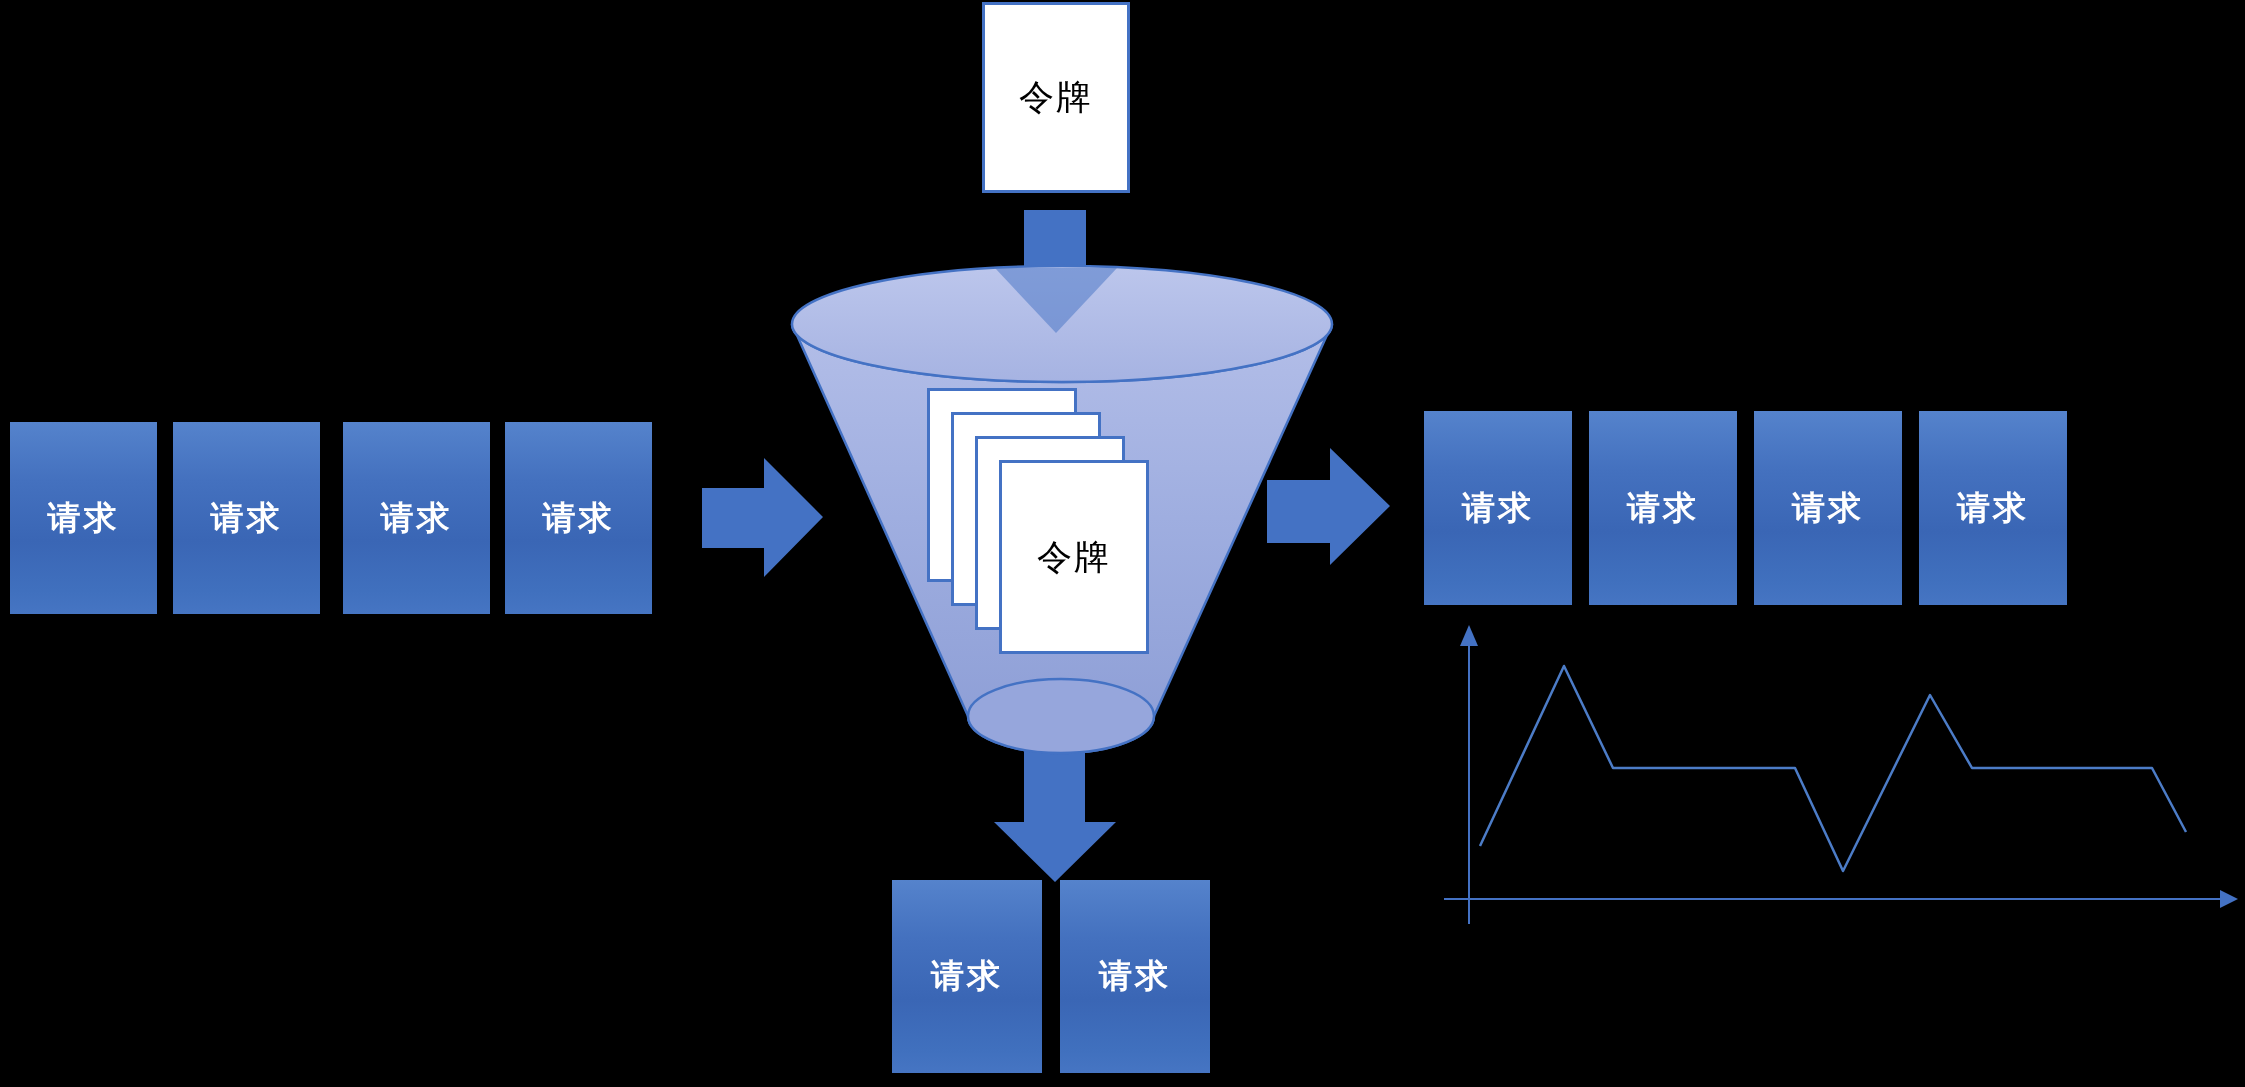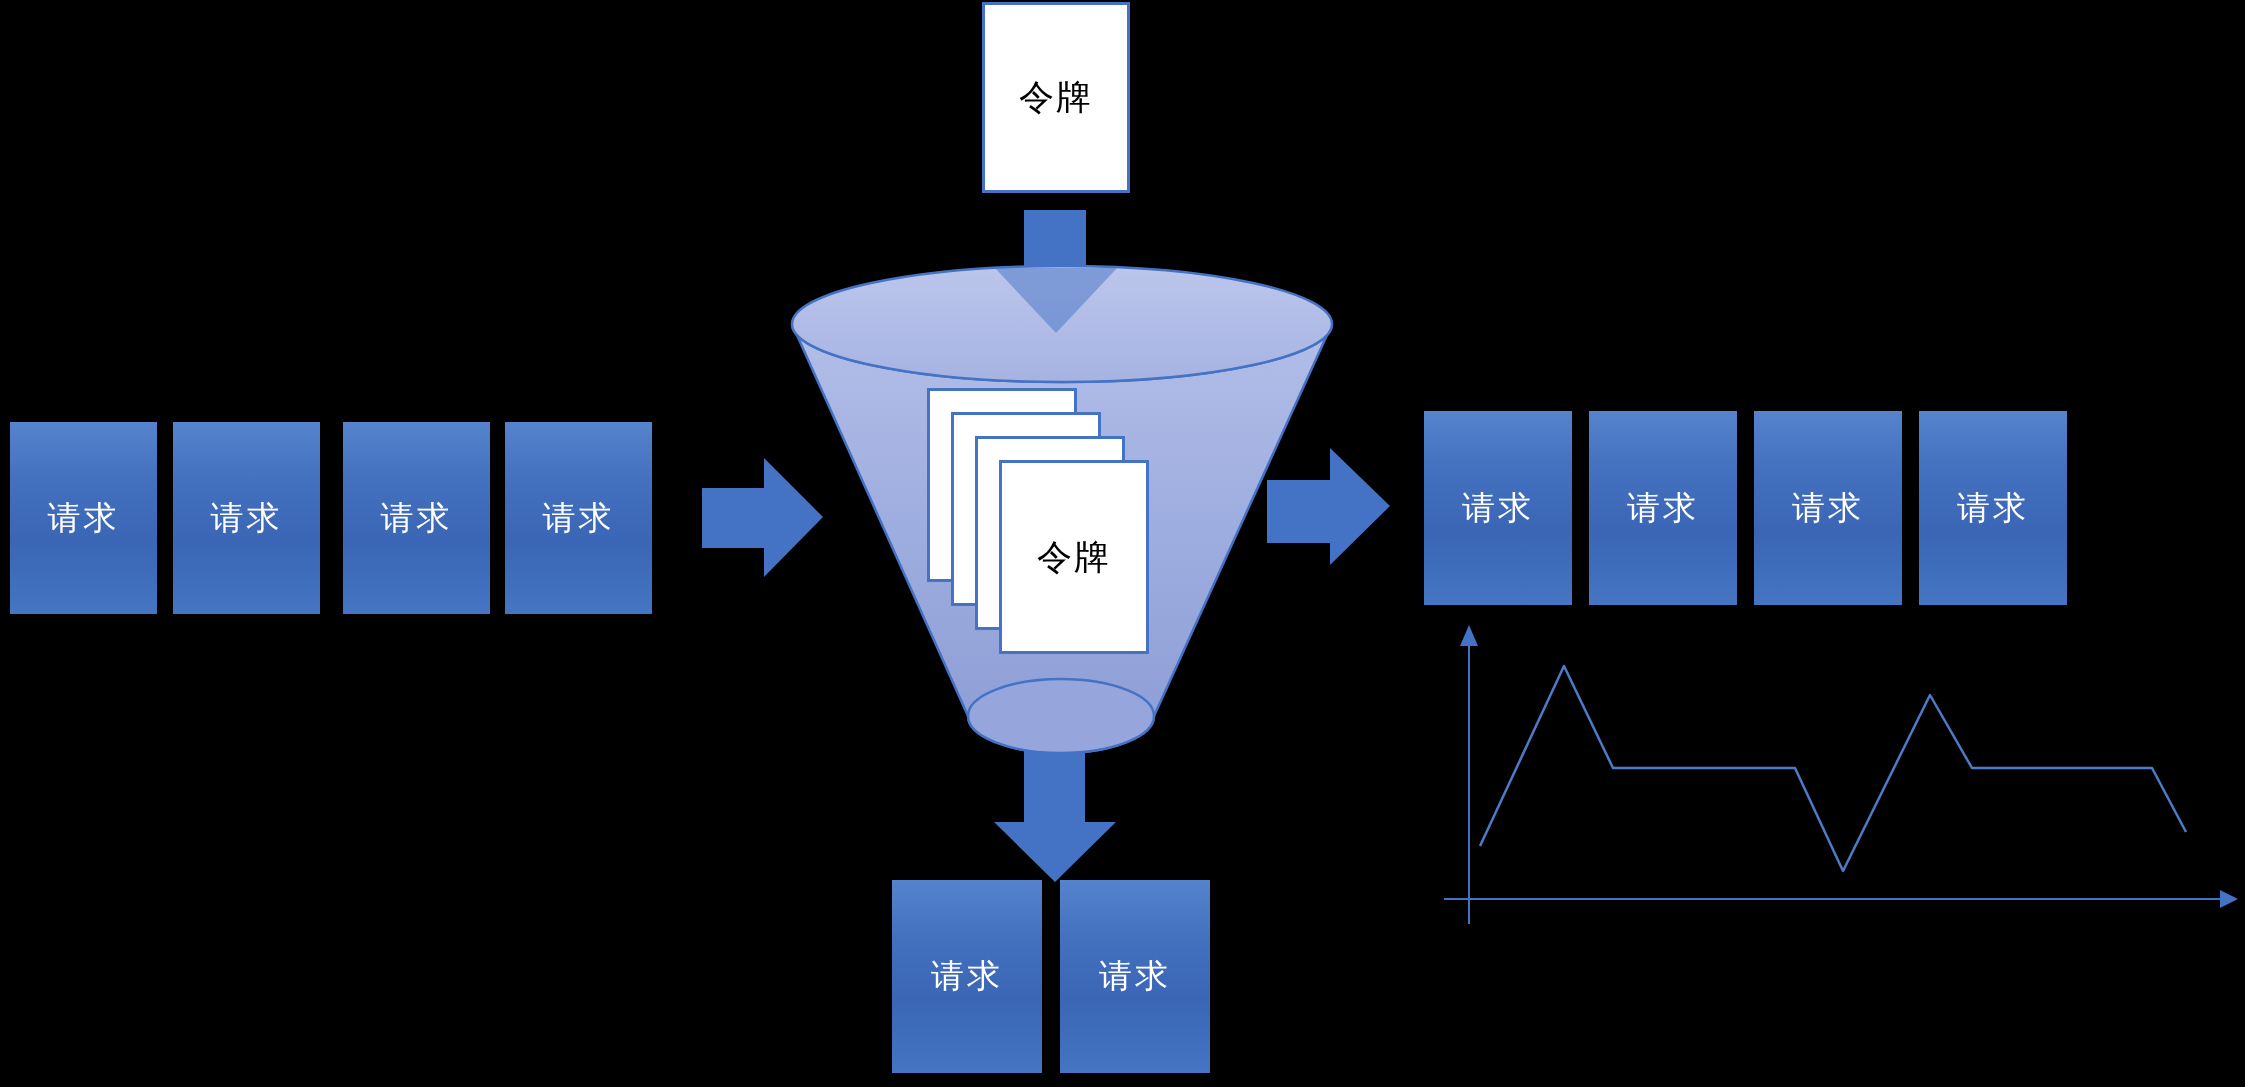--- a/index.html
+++ b/index.html
@@ -5,21 +5,21 @@
   html,body{margin:0;padding:0;background:#000;}
   #stage{
     position:relative;width:2245px;height:1087px;background:#000;overflow:hidden;
     font-family:"Liberation Sans","DejaVu Sans",sans-serif;
   }
   #shapes{position:absolute;left:0;top:0;}
   .req-box{
     position:absolute;box-sizing:border-box;
     background:linear-gradient(180deg,#5583CC 0%,#4471BF 30%,#3A66B5 62%,#4070BE 88%,#4675C3 100%);
     color:#FFFFFF;display:flex;align-items:center;justify-content:center;
-    font-size:33px;letter-spacing:3px;
+    font-size:33px;letter-spacing:3px;font-weight:bold;
   }
   .token-box{
     position:absolute;box-sizing:border-box;background:#FFFFFF;border:3px solid #4472C4;
     color:#000000;display:flex;align-items:center;justify-content:center;
     font-size:35px;letter-spacing:2px;
   }
   .card{
     position:absolute;box-sizing:border-box;background:#FFFFFF;border:3px solid #4472C4;
     color:#000000;display:flex;align-items:center;justify-content:center;
     font-size:35px;letter-spacing:2px;

